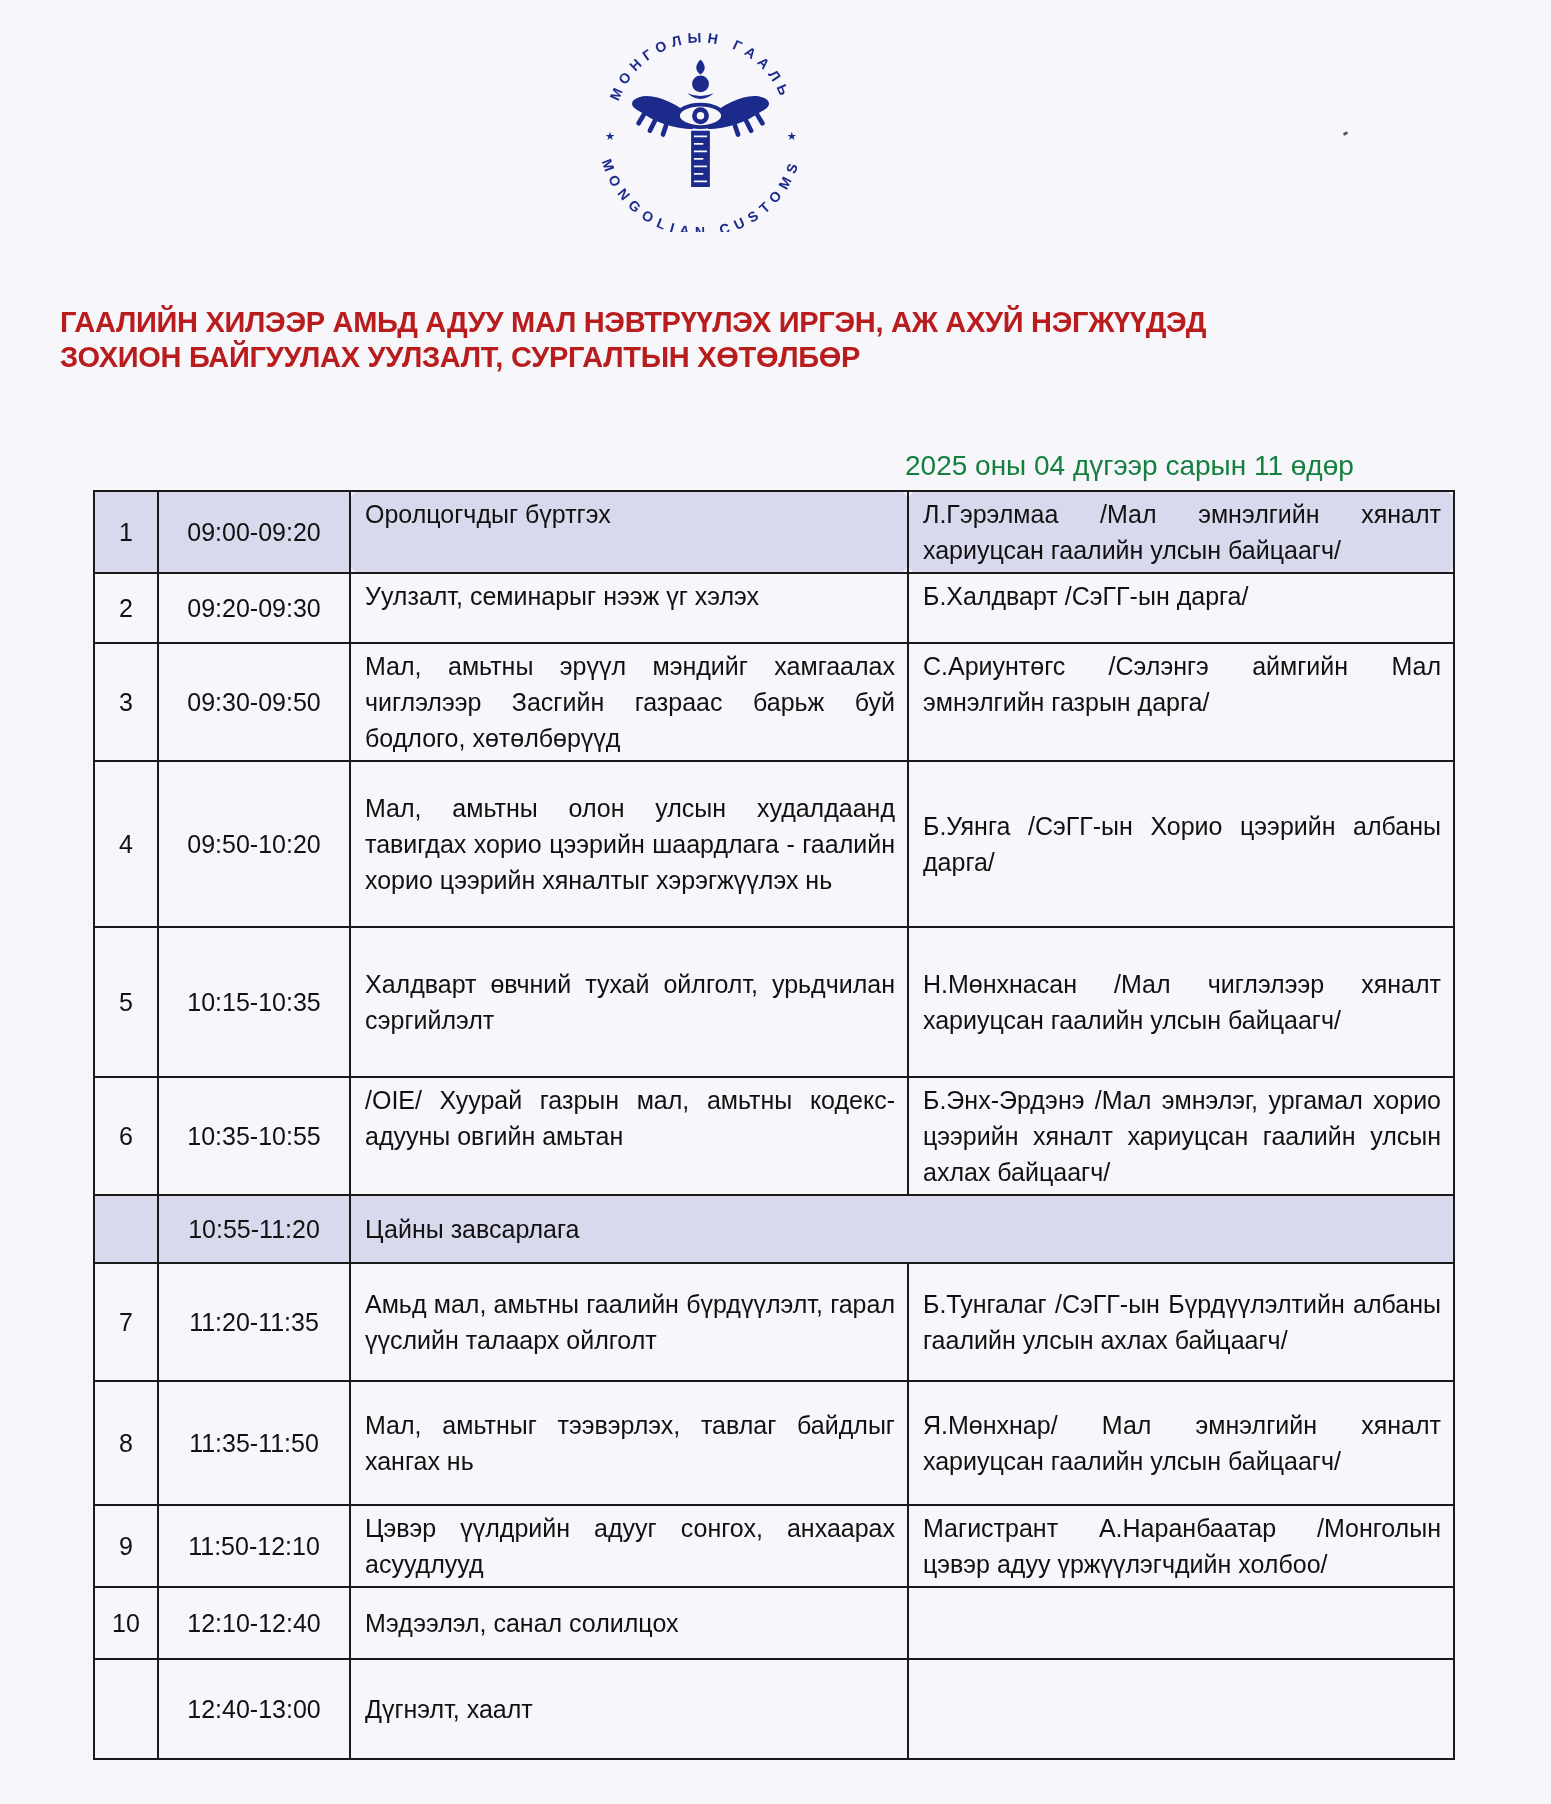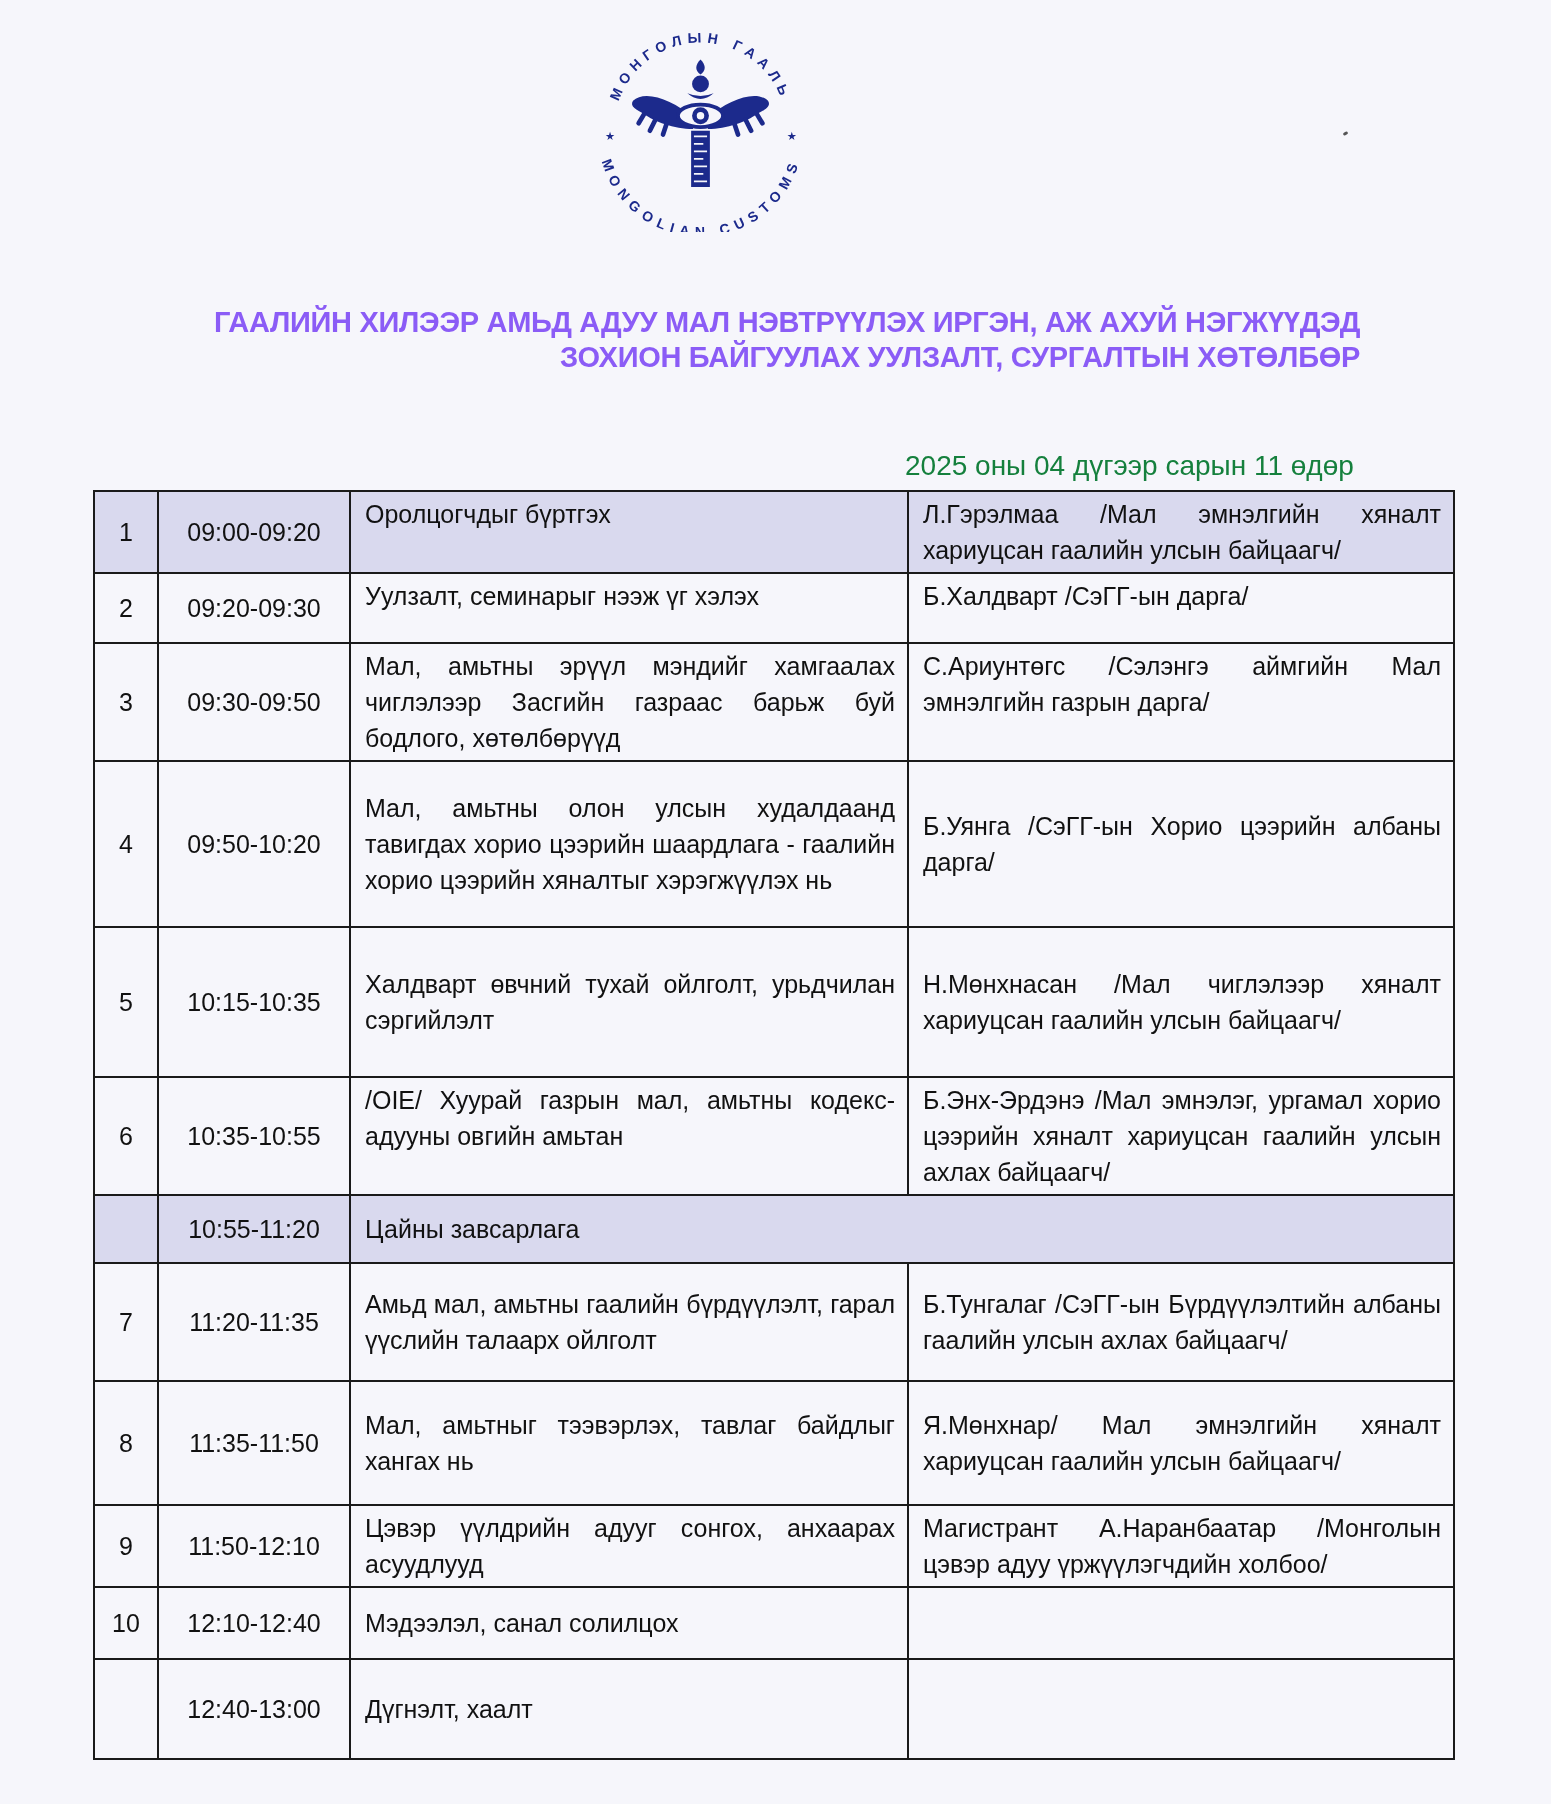--- a/index.html
+++ b/index.html
@@ -21,26 +21,26 @@
       top: 22px;
       width: 225px;
       height: 210px;
     }
     .logo svg { width: 100%; height: 100%; }
     .title {
       position: absolute;
       left: 60px;
       top: 305px;
       width: 1300px;
-      text-align: right;
+      text-align: left;
       font-weight: bold;
       font-size: 29px;
       line-height: 35px;
       letter-spacing: -0.3px;
-      color: #8b5cf6;
+      color: #b91c1c;
     }
     .date {
       position: absolute;
       left: 905px;
       top: 450px;
       font-size: 28px;
       color: #15803d;
     }
     .table {
       position: absolute;
@@ -55,21 +55,21 @@
     .table td {
       border: 2px solid #1a1a1a;
       vertical-align: middle;
       padding: 4px 12px 4px 14px;
     }
     .table td.num { text-align: center; padding: 0; }
     .table td.time { text-align: center; padding: 0 8px; }
     .table td.topic { text-align: justify; text-align-last: left; }
     .table td.speaker { text-align: justify; text-align-last: left; }
     .table tr.shaded td { background: #d9d9ee; }
-    .table tr.top td.topic, .table tr.top td.speaker { vertical-align: top; }
+    .table tr.top td.topic, .table tr.top td.speaker { vertical-align: top; border-radius: 10px; }
     .col-num { width: 64px; }
     .col-time { width: 192px; }
     .col-topic { width: 558px; }
     .col-speaker { width: auto; }
     .speck {
       position: absolute;
       width: 5px; height: 3px;
       background: #555;
       transform: rotate(-30deg);
       border-radius: 2px;

